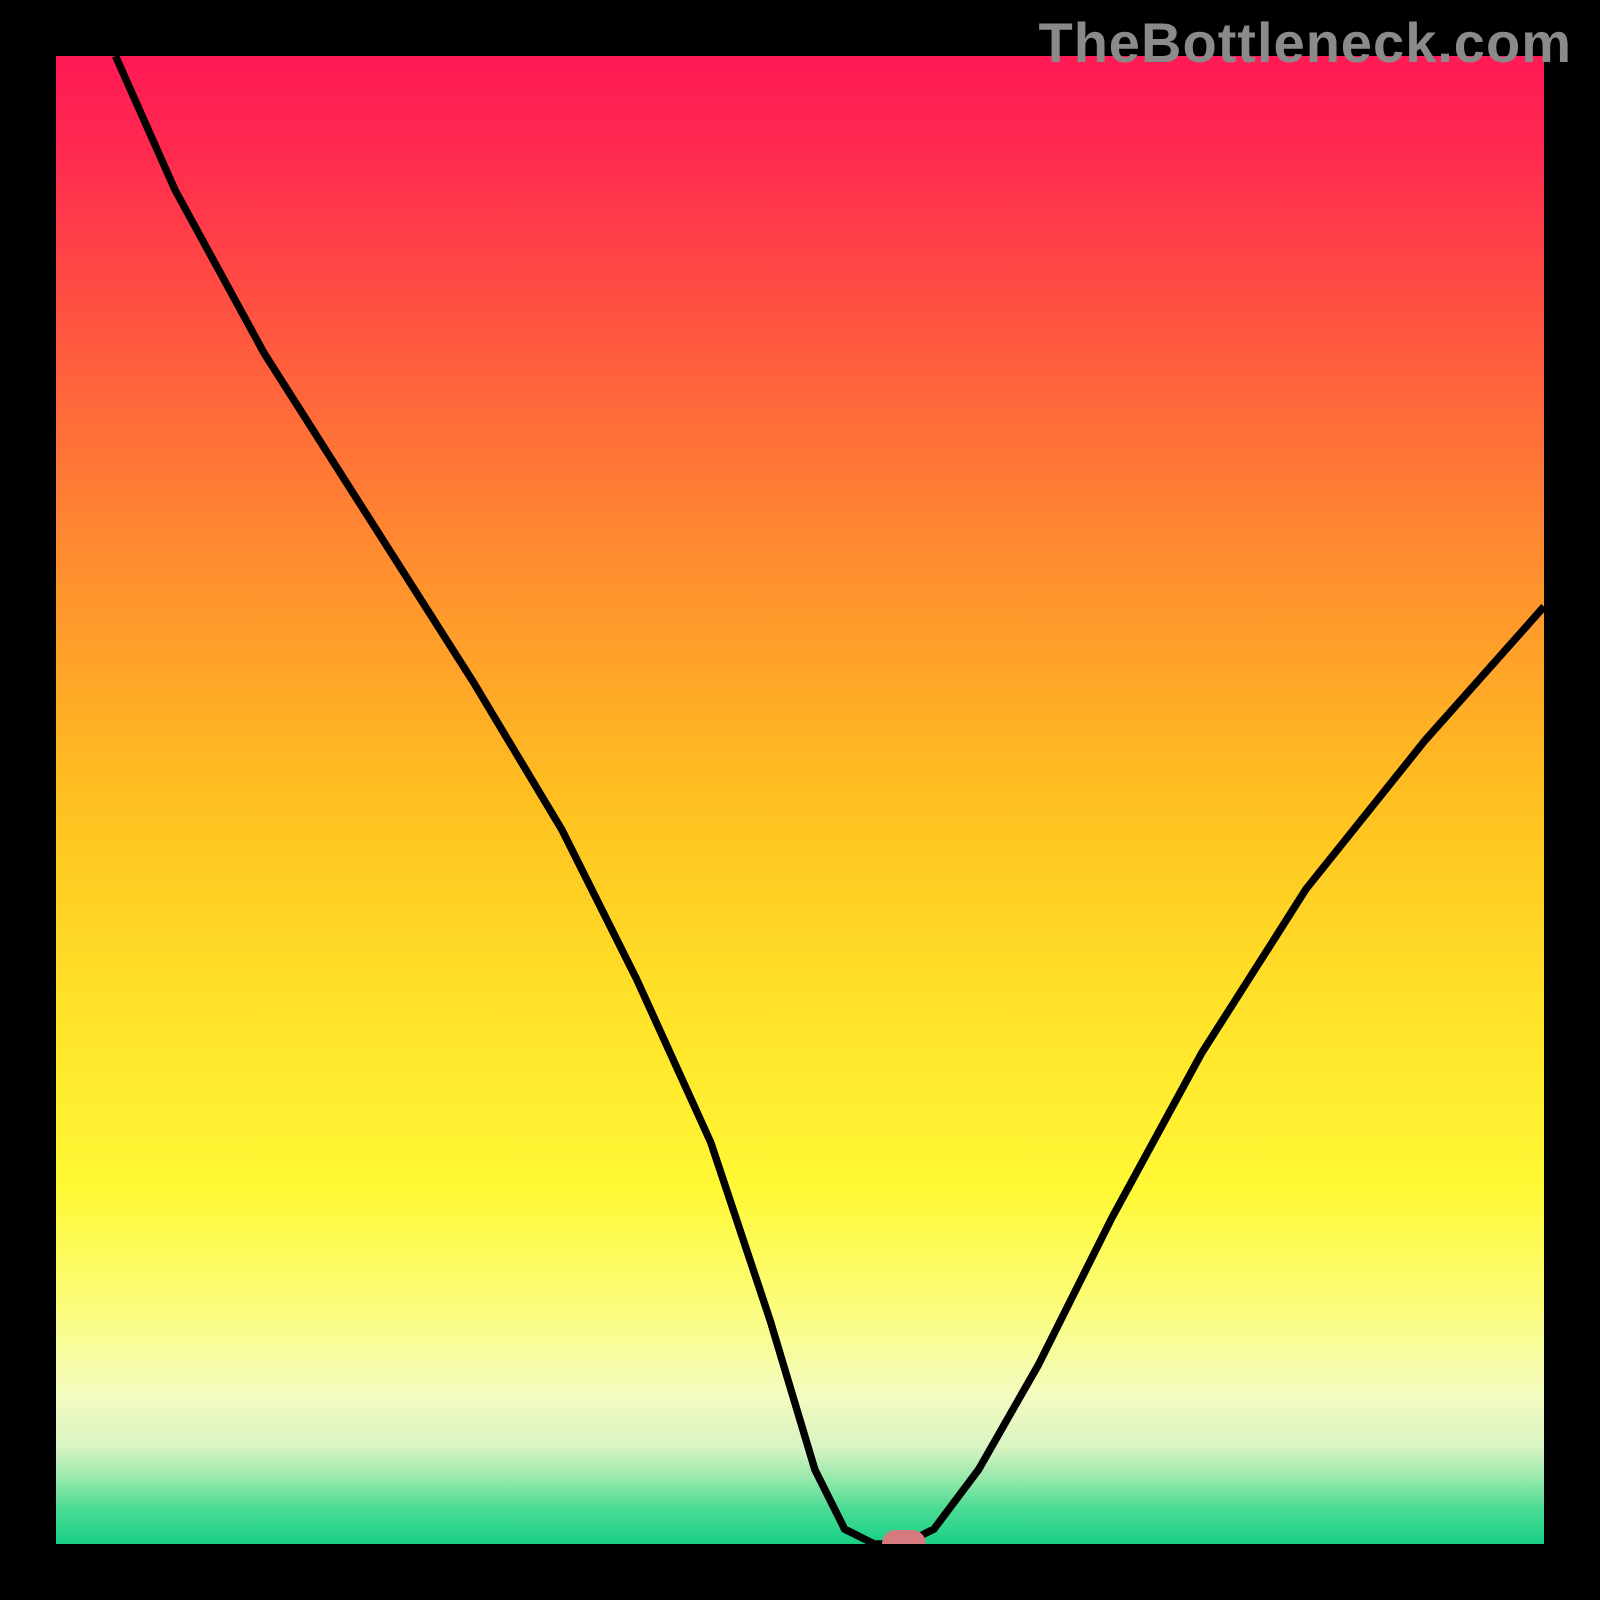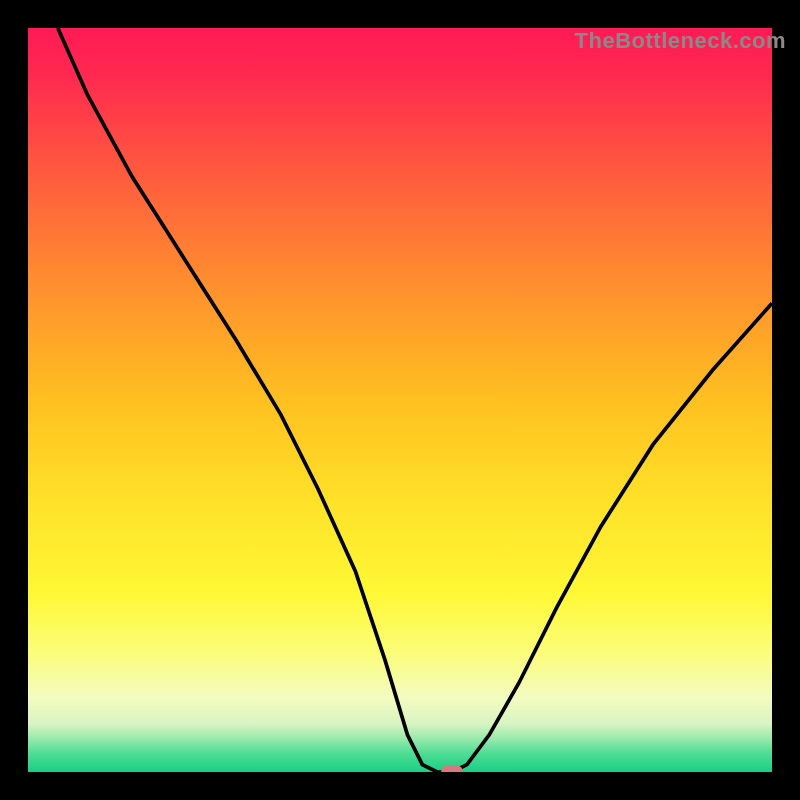--- a/index.html
+++ b/index.html
@@ -14,26 +14,25 @@
     position: relative;
     width: 800px;
     height: 800px;
     background: #000;
   }
   .watermark {
     position: absolute;
     top: 6px;
     right: 14px;
     font-family: Arial, Helvetica, sans-serif;
-    font-size: 22px;
+    font-size: 28px;
     font-weight: 600;
     color: #8a8a8a;
     letter-spacing: 0.5px;
     z-index: 5;
-    margin-top: 22px;
   }
   .plot-area {
     position: absolute;
     left: 28px;
     top: 28px;
     width: 744px;
     height: 744px;
     overflow: hidden;
   }
   .plot-area svg {

